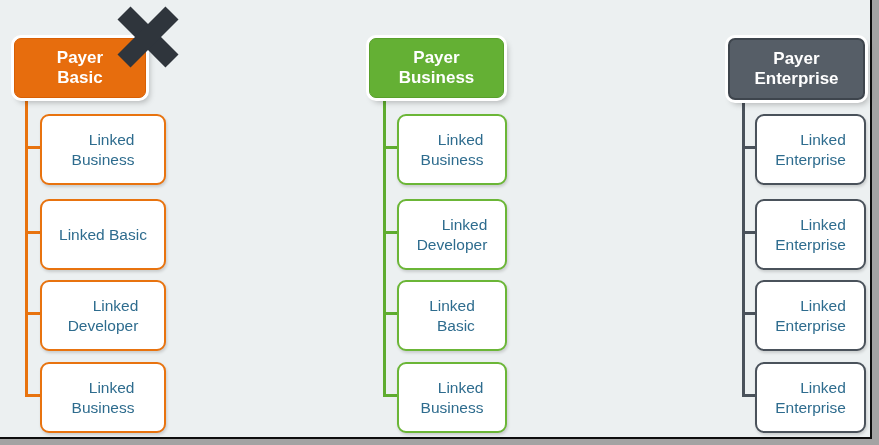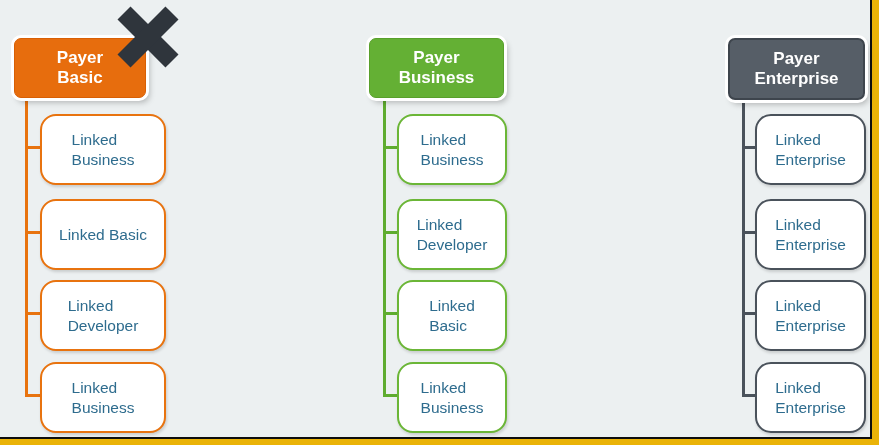--- a/index.html
+++ b/index.html
@@ -1,19 +1,19 @@
 <!DOCTYPE html>
 <html><head>
 <meta charset="utf-8">
 <style>
   html,body{margin:0;padding:0;background:#ffffff;}
   .canvas{
     position:relative;
     width:879px;height:445px;
-    background:#eab308;
+    background:#a3a3a3;
     font-family:"Liberation Sans", sans-serif;
     overflow:hidden;
   }
   .stage{
     position:absolute;left:0;top:0;
     width:870px;height:437px;
     background:#ECF0F1;
     border-right:2px solid #0E0E0E;
     border-bottom:2px solid #0E0E0E;
   }
@@ -26,24 +26,24 @@
     text-align:center;white-space:pre-line;
     box-shadow:0 0 0 3px #ffffff, 3px 4px 6px rgba(0,0,0,0.28);
     z-index:2;
   }
   .t0 .hdr{left:14px;width:130px;background:#E76D0D;border:1px solid #D85F04;}
   .t1 .hdr{left:369px;width:133px;background:#64B034;border:1px solid #58A02B;}
   .t2 .hdr{left:728px;width:133px;background:#565E67;border:2px solid #3E454D;}
   
   .child{
     position:absolute;height:67px;
-    background:#ffffff;border-radius:16px;
+    background:#ffffff;border-radius:9px;
     display:flex;align-items:center;justify-content:center;
     font-size:15.5px;color:#2E6C8E;line-height:1.25;
-    text-align:left;white-space:pre-line;
+    text-align:right;white-space:pre-line;
     box-shadow:1px 2px 3px rgba(0,0,0,0.15);
     z-index:2;
   }
   .t0 .child{left:40px;width:122px;border:2.5px solid #E8730F;}
   .t1 .child{left:397px;width:106px;border:2px solid #6BB637;}
   .t2 .child{left:755px;width:107px;border:2px solid #4A525B;}
   .r0{top:114px}.r1{top:199px}.r2{top:280px}.r3{top:362px}
   
   .vline{position:absolute;top:96px;height:301px;z-index:1;}
   .t0 .vline{left:25px;width:3px;background:#E8730F;}

